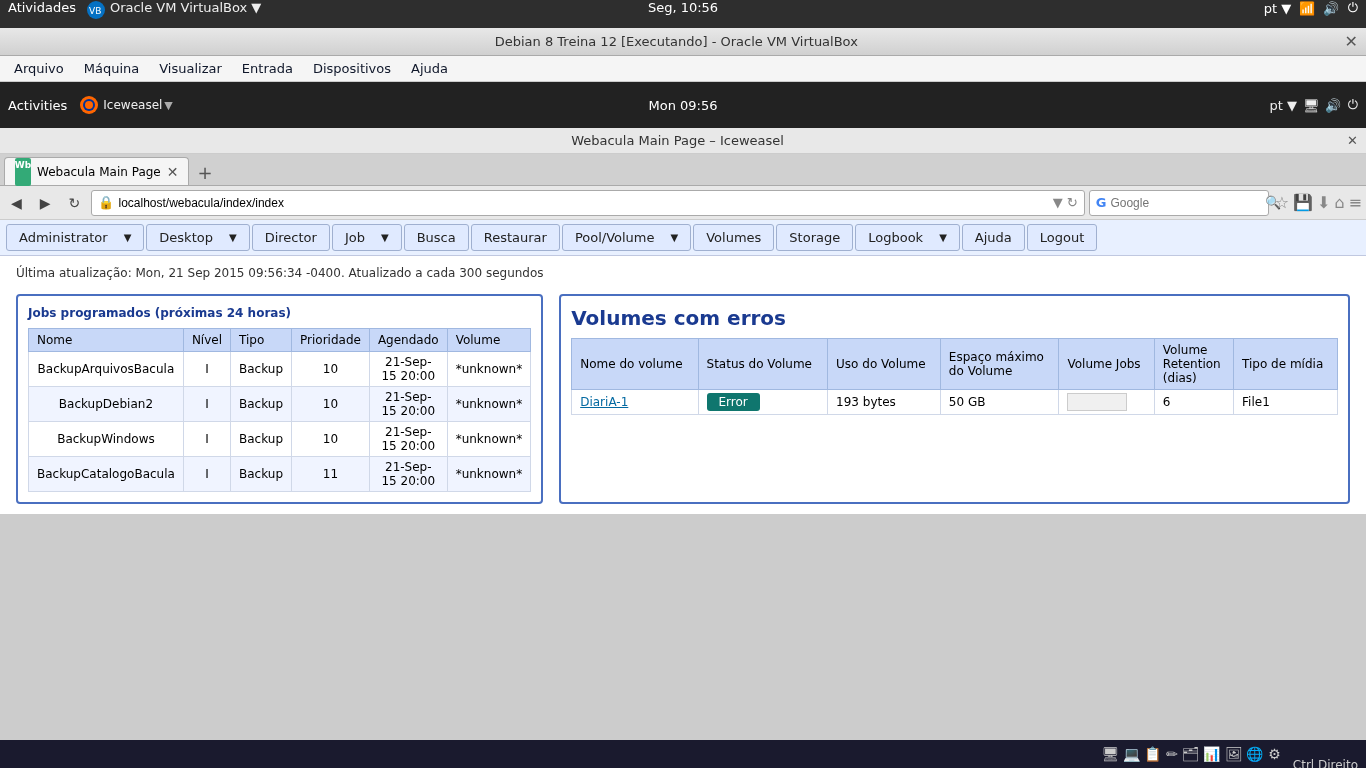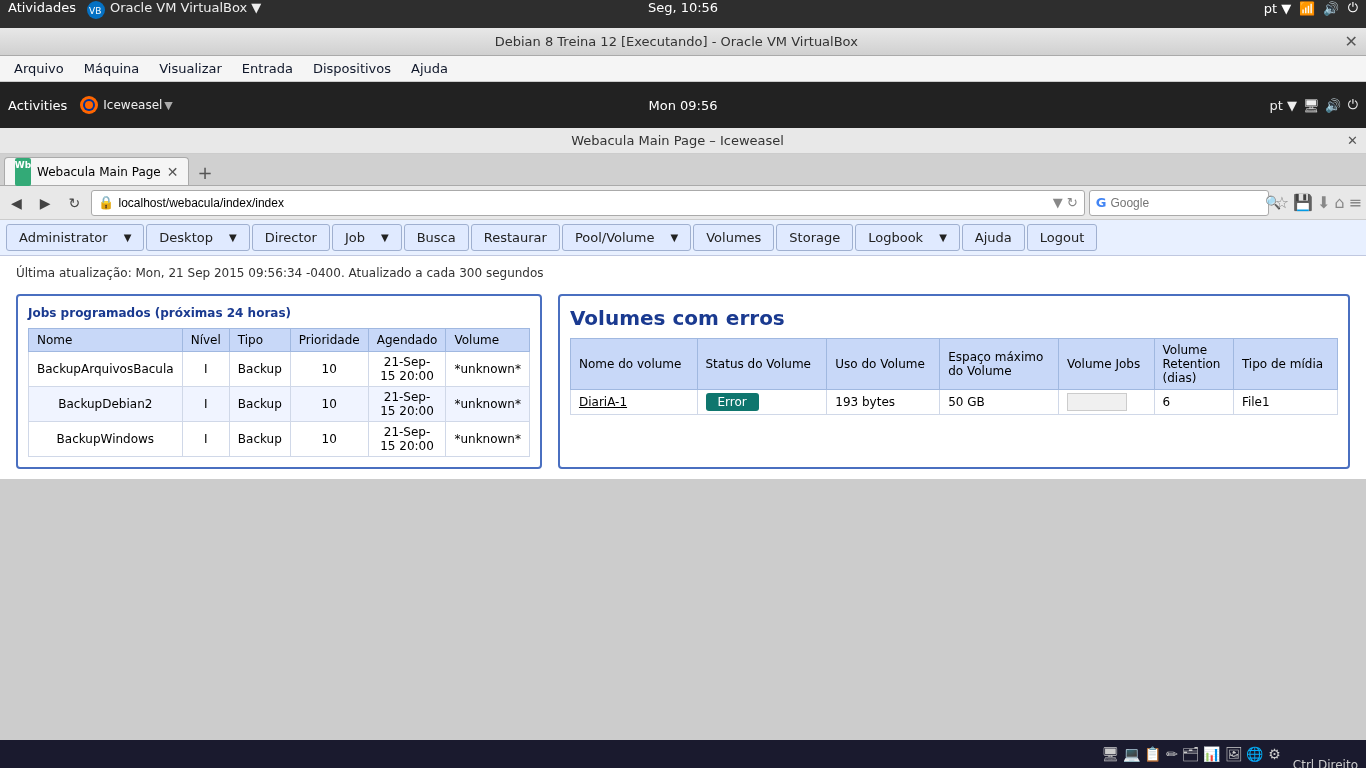--- a/index.html
+++ b/index.html
@@ -90,21 +90,21 @@
       background: #fff; flex: 1;
     }
     .volumes-panel-title { color: #1a3a90; font-size: 20px; font-weight: bold; margin-bottom: 8px; }
     .volumes-table { width: 100%; border-collapse: collapse; font-size: 12px; }
     .volumes-table th {
       background: #c8d8f8; padding: 4px 8px; text-align: left;
       border: 1px solid #a0b8e0; font-weight: normal; font-size: 12px;
     }
     .volumes-table td { padding: 3px 8px; border: 1px solid #d0d8e8; font-size: 12px; }
     .volumes-table tr:nth-child(even) td { background: #f0f4ff; }
-    .volume-link { color: #000000; text-decoration: underline; cursor: pointer; }
+    .volume-link { color: #0369a1; text-decoration: underline; cursor: pointer; }
     .error-badge { background: #0f766e; color: #fff; padding: 2px 12px; border-radius: 3px; font-size: 12px; }
     .usage-bar-wrap { background: #f0f0f0; border: 1px solid #ccc; height: 18px; width: 60px; display: flex; align-items: center; }
     .usage-bar-fill { background: #e8e800; height: 100%; }
 
     
     .taskbar-bottom {
       position: fixed; bottom: 0; left: 0; right: 0;
       background: #1a1a2e; height: 28px; display: flex; align-items: center;
       padding: 0 8px; justify-content: flex-end; gap: 4px;
     }
@@ -293,20 +293,28 @@
                 <td>Backup</td>
                 <td>10</td>
                 <td>21-Sep-15 20:00</td>
                 <td>*unknown*</td>
               </tr>
               <tr>
                 <td>BackupWindows</td>
                 <td>I</td>
                 <td>Backup</td>
                 <td>10</td>
+                <td>21-Sep-15 20:00</td>
+                <td>*unknown*</td>
+              </tr>
+              <tr>
+                <td>BackupCatalogoBacula</td>
+                <td>I</td>
+                <td>Backup</td>
+                <td>11</td>
                 <td>21-Sep-15 20:00</td>
                 <td>*unknown*</td>
               </tr>
             </tbody>
         </table>
       </div>
 
       <div class="volumes-panel">
         <div class="volumes-panel-title">Volumes com erros</div>
         <table class="volumes-table">

